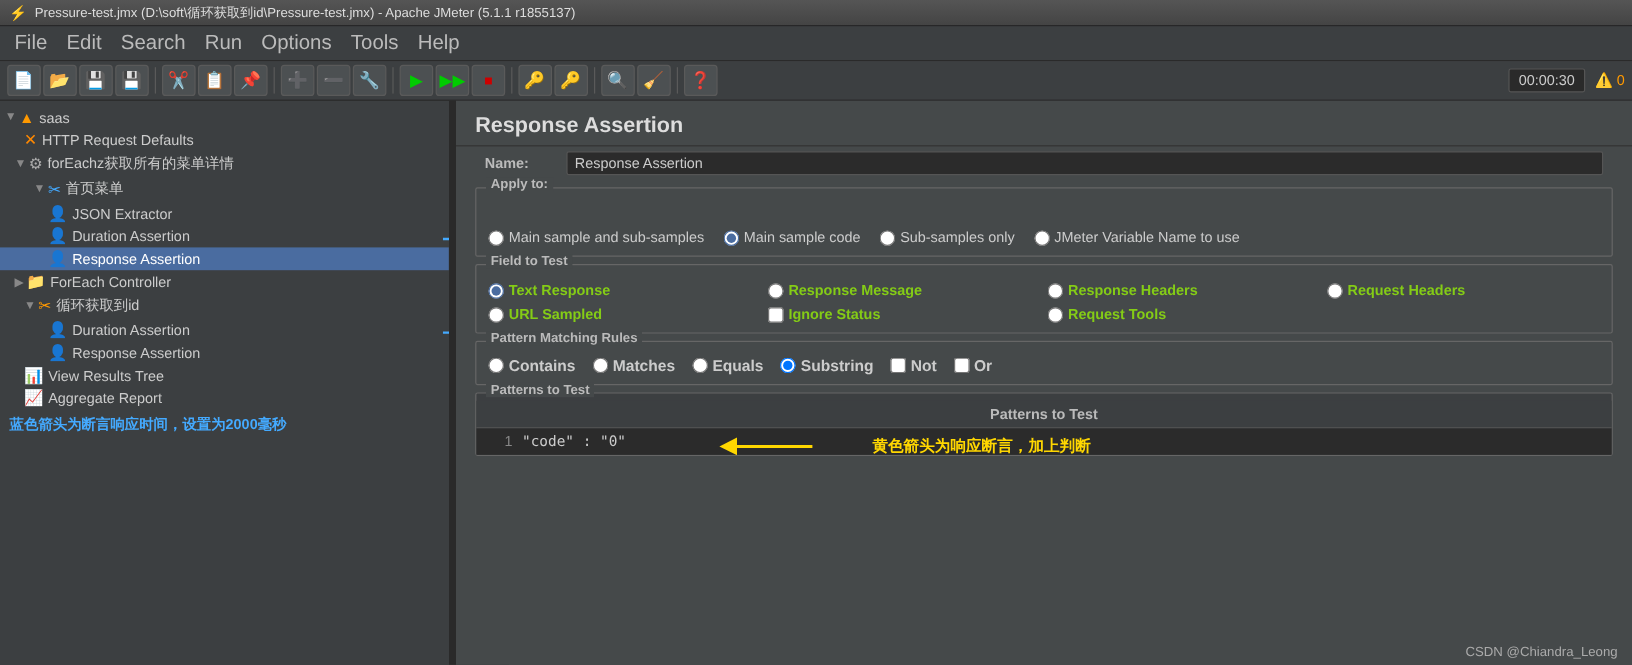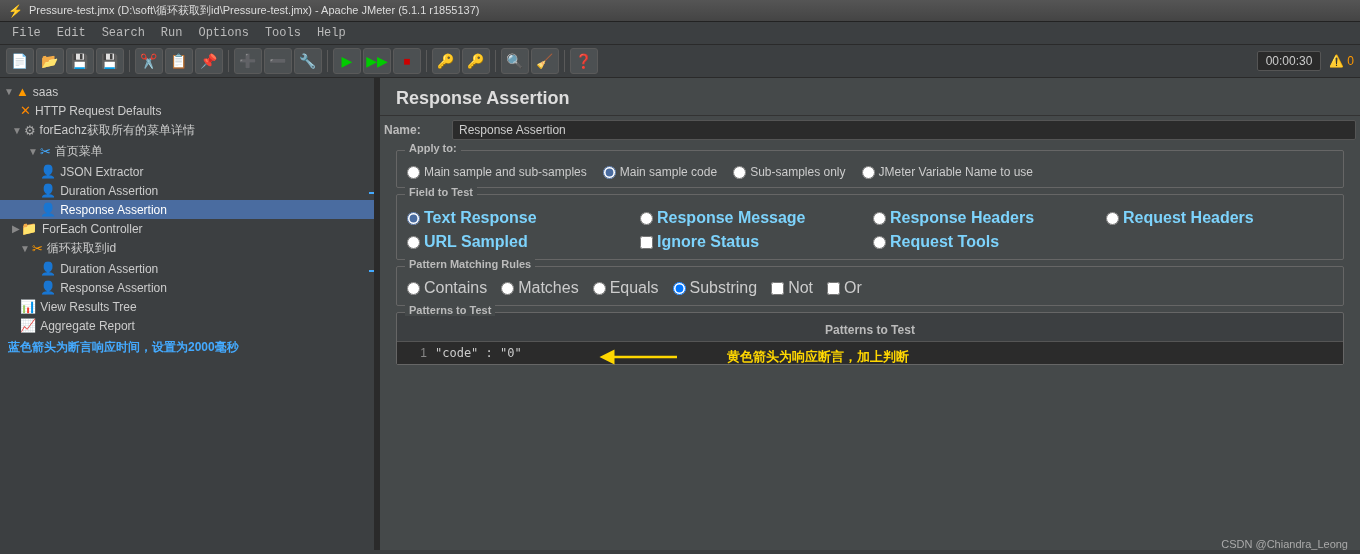--- a/index.html
+++ b/index.html
@@ -22,22 +22,21 @@
       background: #3c3f41;
       border-bottom: 1px solid #2a2a2a;
       display: flex;
       align-items: center;
       padding: 2px 4px;
     }
     #menu-bar .menu-item {
       padding: 2px 8px;
       color: #bbb;
       cursor: pointer;
-      font-size: 12px;
-      font-family: Liberation Mono, monospace;
+      font-size: 17px;
     }
 
     
     #toolbar {
       background: #3c3f41;
       border-bottom: 1px solid #2a2a2a;
       display: flex;
       align-items: center;
       padding: 3px 6px;
       gap: 2px;
@@ -112,21 +111,21 @@
       font-weight: bold;
       color: #ddd;
       padding: 10px 16px 6px 16px;
       border-bottom: 1px solid #333;
     }
 
     
     .form-row {
       display: flex;
       align-items: center;
-      padding: 4px 4px;
+      padding: 4px 24px;
       gap: 8px;
     }
     .form-label {
       color: #bbb;
       font-weight: bold;
       font-size: 12px;
       min-width: 60px;
     }
     .form-input {
       background: #2b2b2b;
@@ -159,20 +158,21 @@
       color: #bbb;
     }
     .section-content {
       padding: 14px 10px 8px 10px;
     }
     .radio-group {
       display: flex;
       align-items: center;
       gap: 16px;
       flex-wrap: wrap;
+      margin-top: 20px;
     }
     .radio-item {
       display: flex;
       align-items: center;
       gap: 4px;
       cursor: pointer;
     }
     .radio-item input[type="radio"] {
       accent-color: #4a6ca0;
       cursor: pointer;
@@ -188,37 +188,37 @@
       display: grid;
       grid-template-columns: 1fr 1fr 1fr 1fr;
       gap: 6px;
       padding: 14px 10px 8px 10px;
     }
     .field-item {
       display: flex;
       align-items: center;
       gap: 4px;
     }
-    .field-item label { color: #7dd3fc; font-size: 16px; font-weight: bold; cursor: pointer; }
+    .field-item label { color: #84cc16; font-size: 12px; font-weight: bold; cursor: pointer; }
     .field-item input[type="radio"] { accent-color: #4a6ca0; }
 
     
     .pattern-rules {
       display: flex;
       align-items: center;
       gap: 14px;
       padding: 12px 10px 8px 10px;
       flex-wrap: wrap;
     }
     .pattern-item {
       display: flex;
       align-items: center;
       gap: 4px;
     }
-    .pattern-item label { color: #ccc; font-size: 16px; font-weight: normal; cursor: pointer; }
+    .pattern-item label { color: #ccc; font-size: 13px; font-weight: bold; cursor: pointer; }
 
     
     .patterns-table {
       margin: 6px 16px;
       border: 1px solid #666;
       border-radius: 2px;
       background: #3c3f41;
       position: relative;
     }
     .patterns-table-title {

